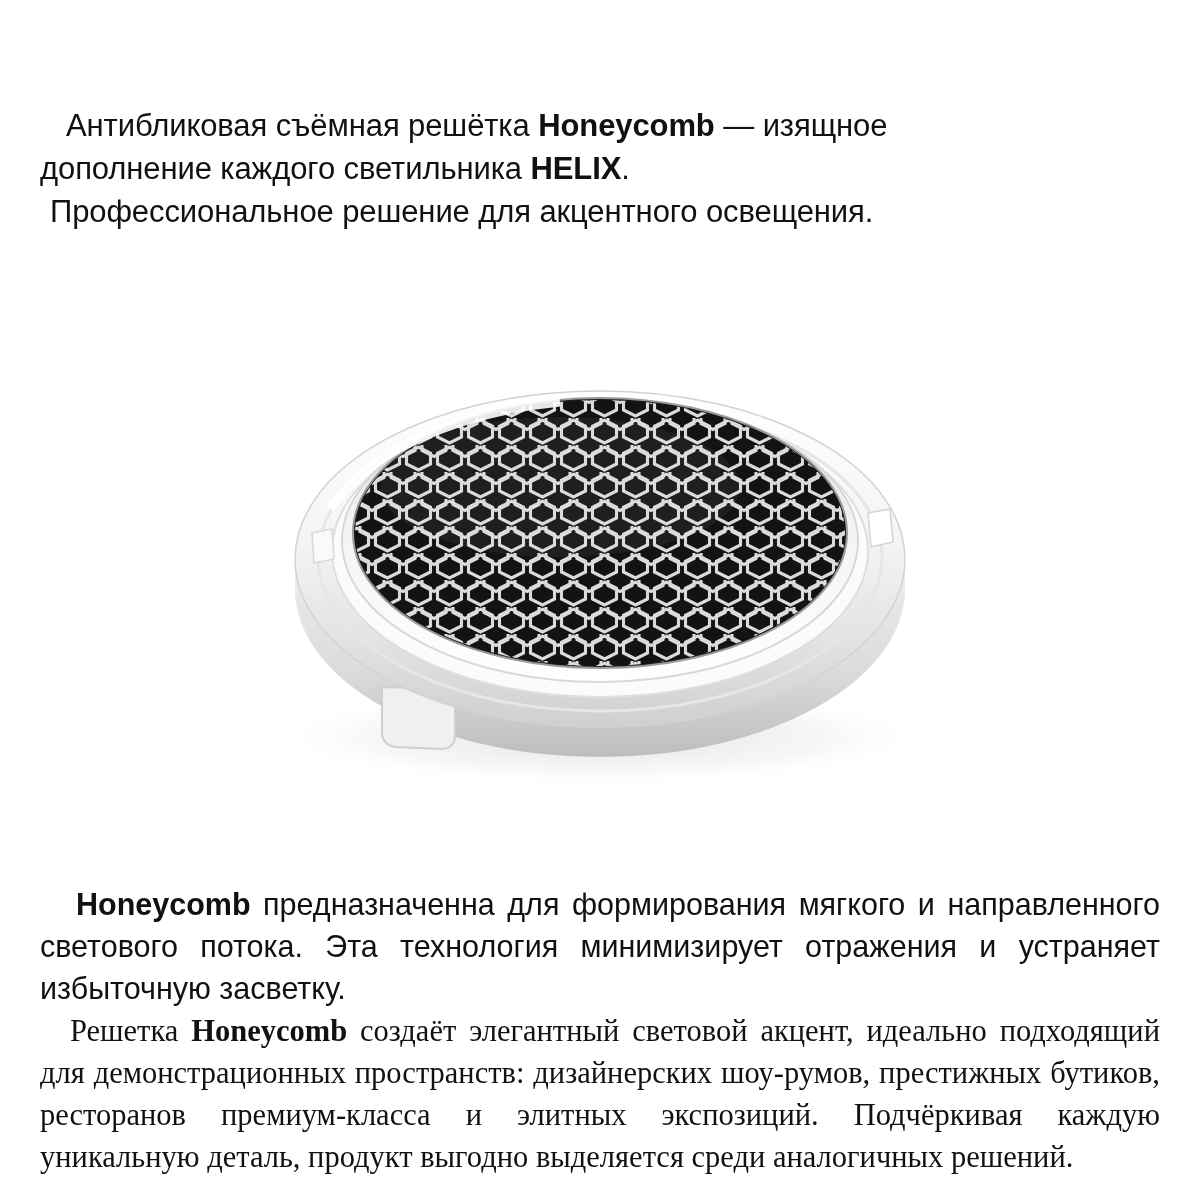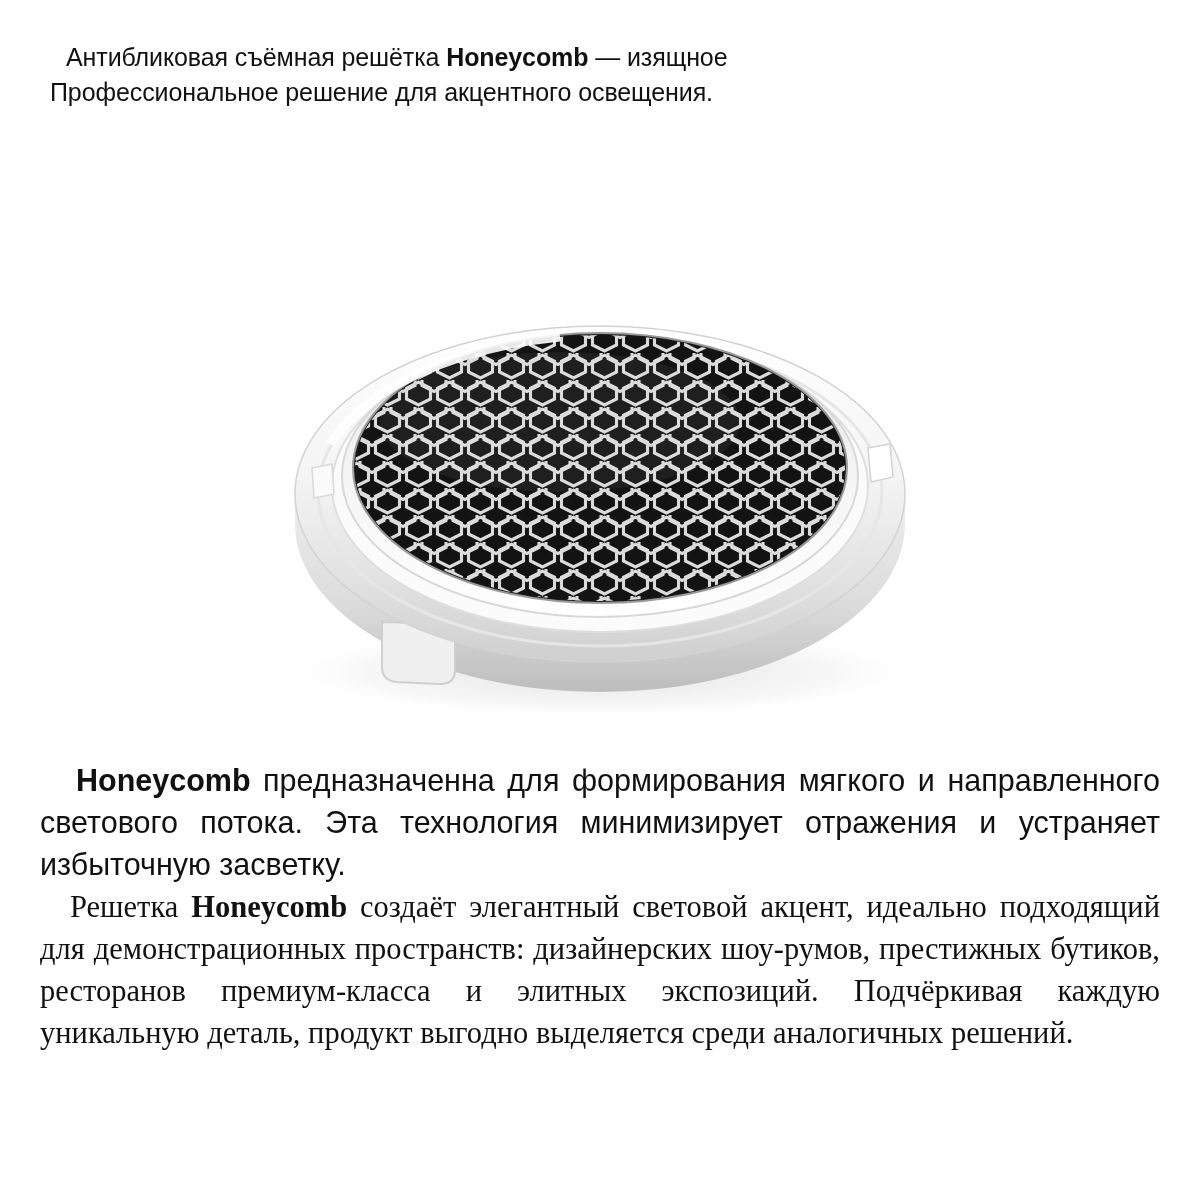--- a/index.html
+++ b/index.html
@@ -17,37 +17,37 @@
   .page {
     position: relative;
     width: 1200px;
     height: 1200px;
     box-sizing: border-box;
     padding: 0 40px;
   }
 
   
   .intro {
-    margin-top: 40px;
-    font-size: 25px;
+    margin-top: 105px;
+    font-size: 31px;
     line-height: 1.38;
     text-align: left;
     letter-spacing: -0.1px;
   }
   .intro p {
     margin: 0;
   }
   .intro .l1 { text-indent: 26px; }
   .intro .l3 { text-indent: 10px; }
 
   .body-text {
     position: absolute;
     left: 40px;
     right: 40px;
-    top: 720px;
+    top: 779px;
     font-size: 30.5px;
     line-height: 1.37;
   }
   .body-text p {
     margin: 0;
     text-align: justify;
     text-justify: inter-word;
   }
   .body-text p.first { text-indent: 36px; }
   .body-text p.second { text-indent: 30px; margin-top: 2px; font-family: Liberation Serif, serif; }
@@ -67,20 +67,21 @@
     height: 480px;
   }
 </style>
 </head>
 <body>
 
 <div class="page">
 
   <div class="intro">
     <p class="l1"><span>Антибликовая съёмная решётка </span><b>Honeycomb</b><span> — изящное</span></p>
+    <p class="l2"><span>дополнение каждого светильника </span><b>HELIX</b><span>.</span></p>
     <p class="l3"> Профессиональное решение для акцентного освещения.</p>
   </div>
 
   <div class="figure">
     <svg viewBox="0 0 1200 480" xmlns="http://www.w3.org/2000/svg" role="img" aria-label="Honeycomb grid">
       <defs>
 
         <pattern id="honey" width="31" height="27" patternUnits="userSpaceOnUse">
           <rect width="31" height="27" fill="#161616"></rect>
           <polygon points="15.5,2.2 27.5,8.2 27.5,19.0 15.5,25.0 3.5,19.0 3.5,8.2" fill="none" stroke="#fafafa" stroke-width="3.1"></polygon>

